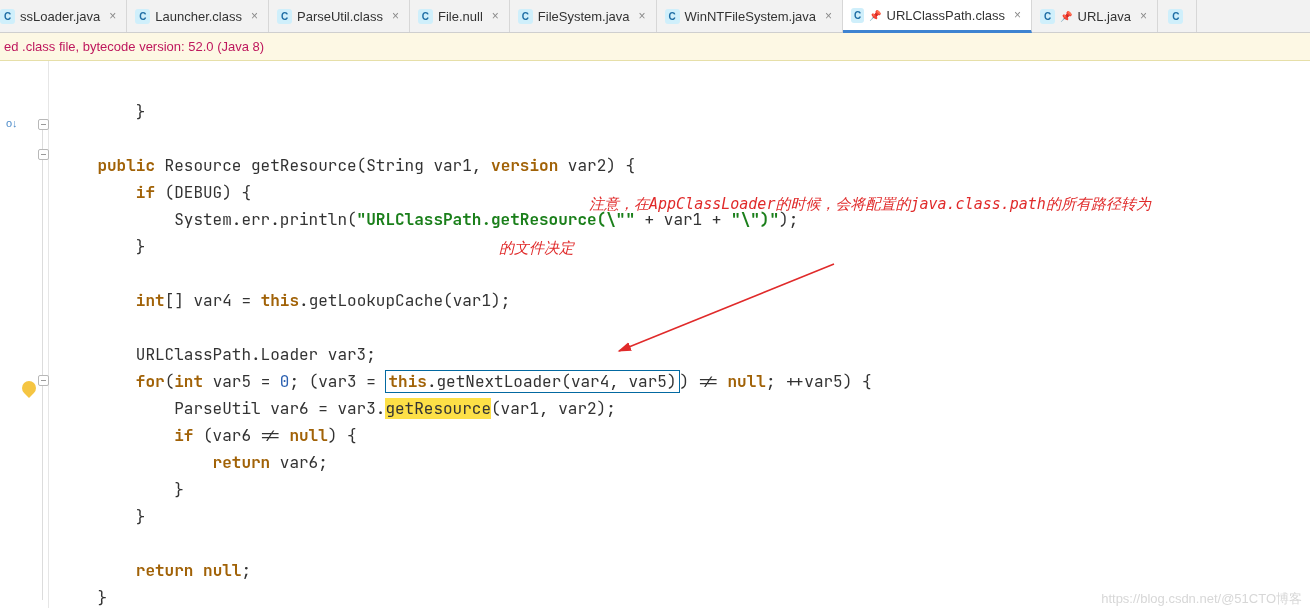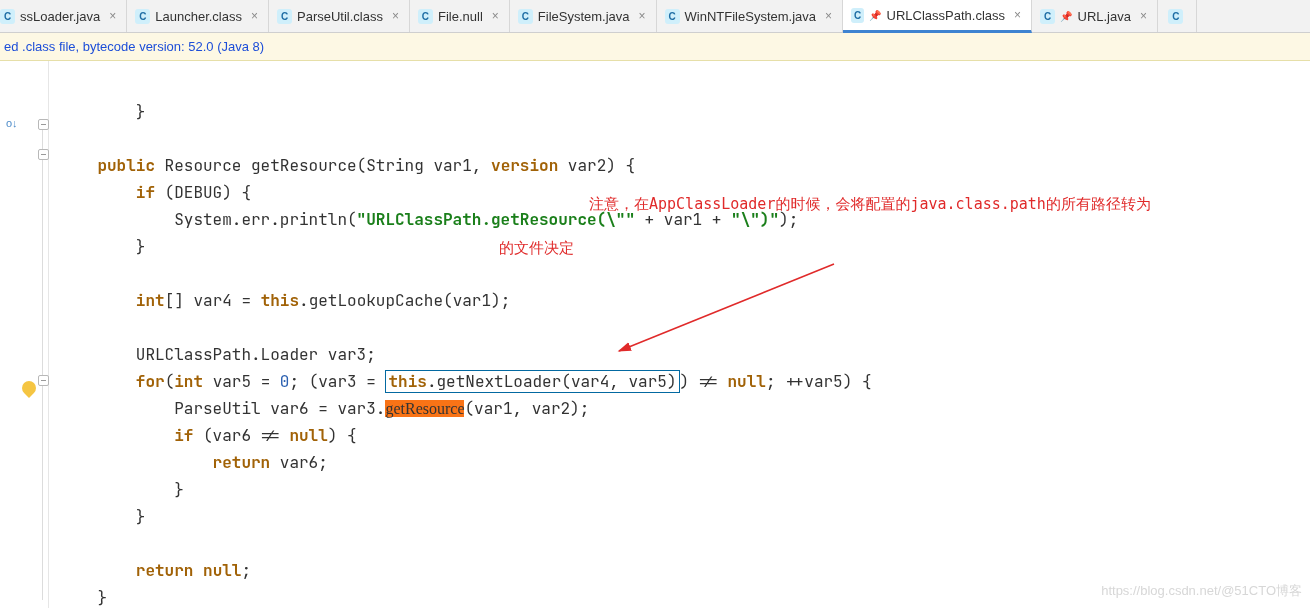--- a/index.html
+++ b/index.html
@@ -51,21 +51,21 @@
     padding-left: 4px;
   }
   .tab .pin {
     font-size: 10px;
     color: #5a92c9;
   }
   
   .banner {
     background: #fdf8e4;
     border-bottom: 1px solid #e6dfa8;
-    color: #1d4ed8;
+    color: #be185d;
     font-size: 13px;
     padding: 6px 10px 6px 4px;
   }
   
   .editor-wrap {
     display: flex;
     height: calc(609px - 32px - 30px);
     position: relative;
   }
   .gutter {
@@ -131,41 +131,41 @@
     right: -10px;
     height: 27px;
     background: #fdfbe8;
     z-index: -1;
   }
   .boxed {
     border: 1px solid #0369a1;
     padding: 0 2px;
   }
   .sel {
-    background: #f97316;
-    font-family: Liberation Serif, serif;
+    background: #fde047;
   }
   
   .annot {
     position: absolute;
     color: #e02a2a;
     font-family: "SimSun","Microsoft YaHei",monospace;
     font-size: 15px;
     line-height: 22px;
     white-space: normal;
     width: 720px;
+    font-style: italic;
   }
   .arrow-svg {
     position: absolute;
     pointer-events: none;
   }
   .watermark {
     position: absolute;
     right: 8px;
-    bottom: 8px;
+    bottom: 0;
     font-size: 13px;
     color: #d7d7d7;
     font-family: Arial, sans-serif;
   }
 </style>
 </head>
 <body>
 
 <div class="tabbar">
   <div class="tab partial-left">

